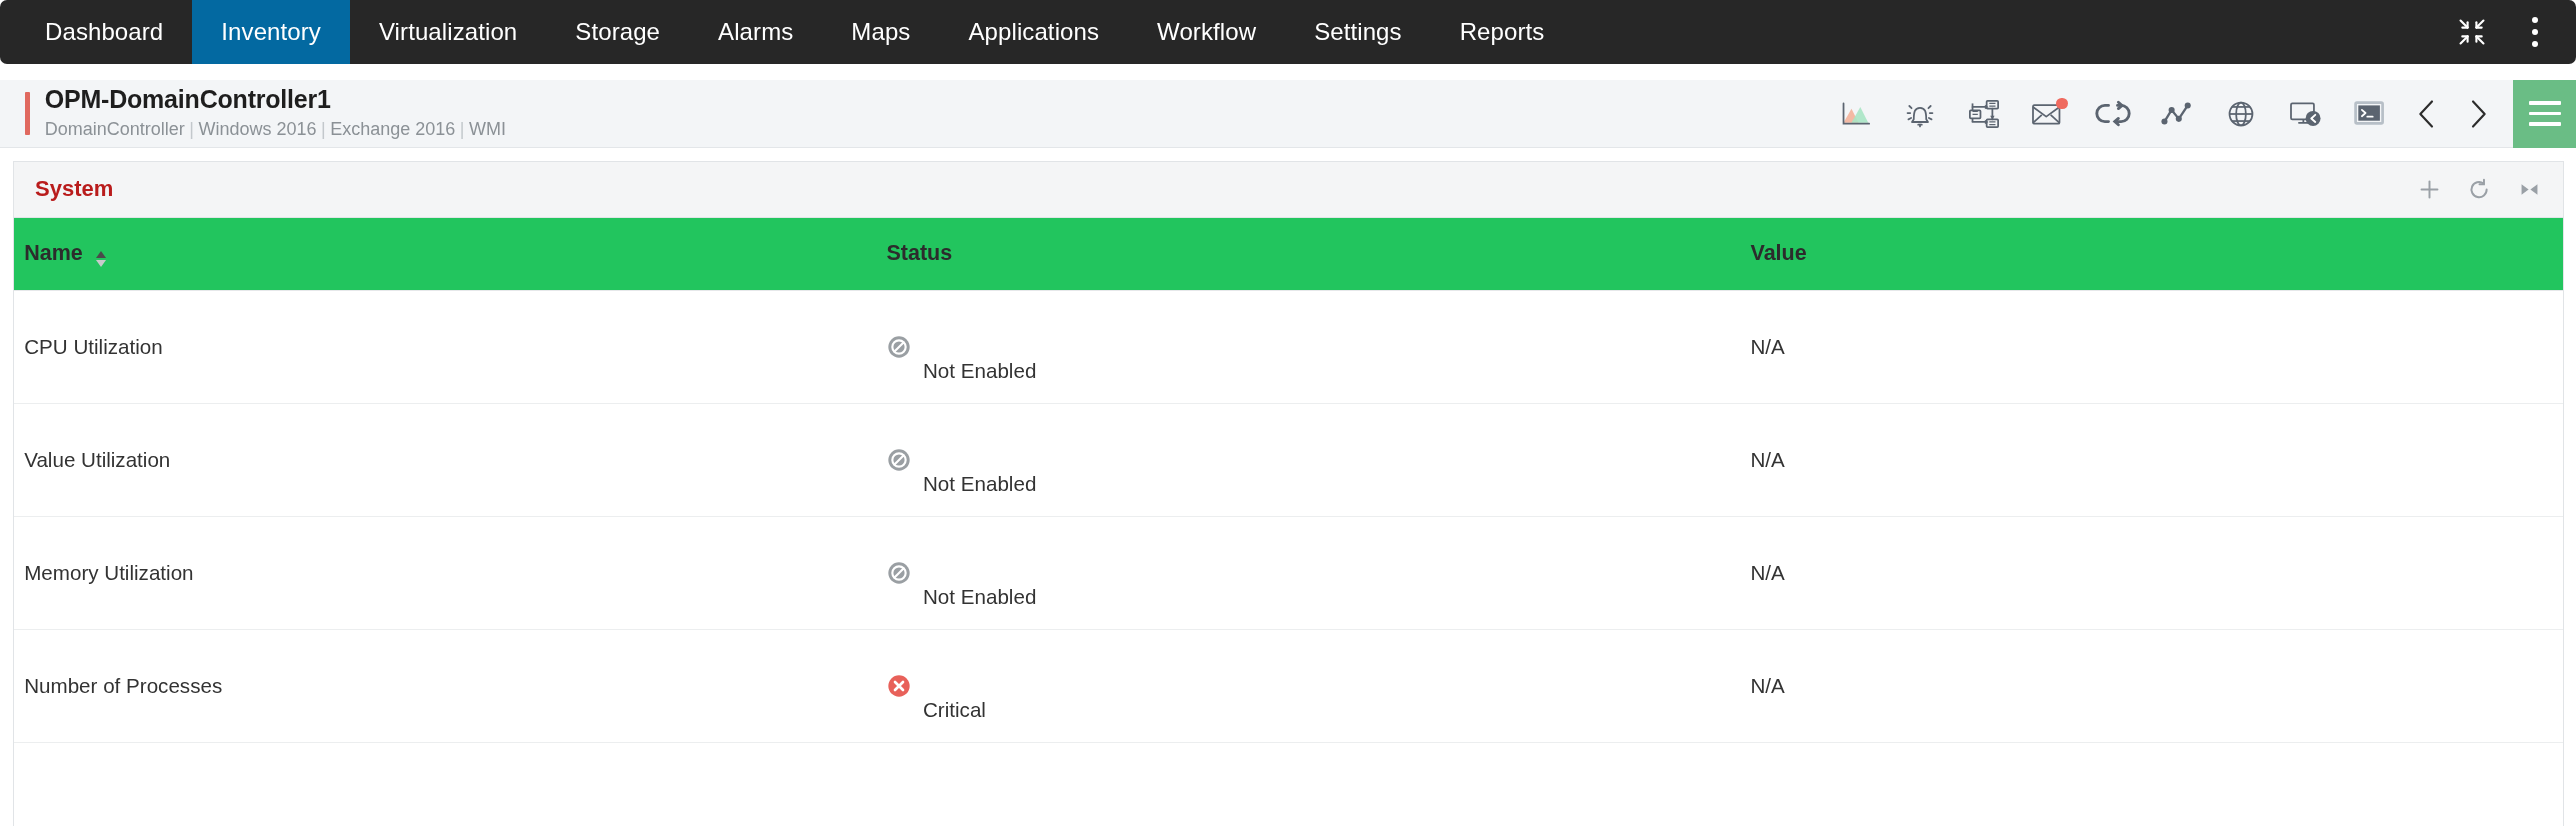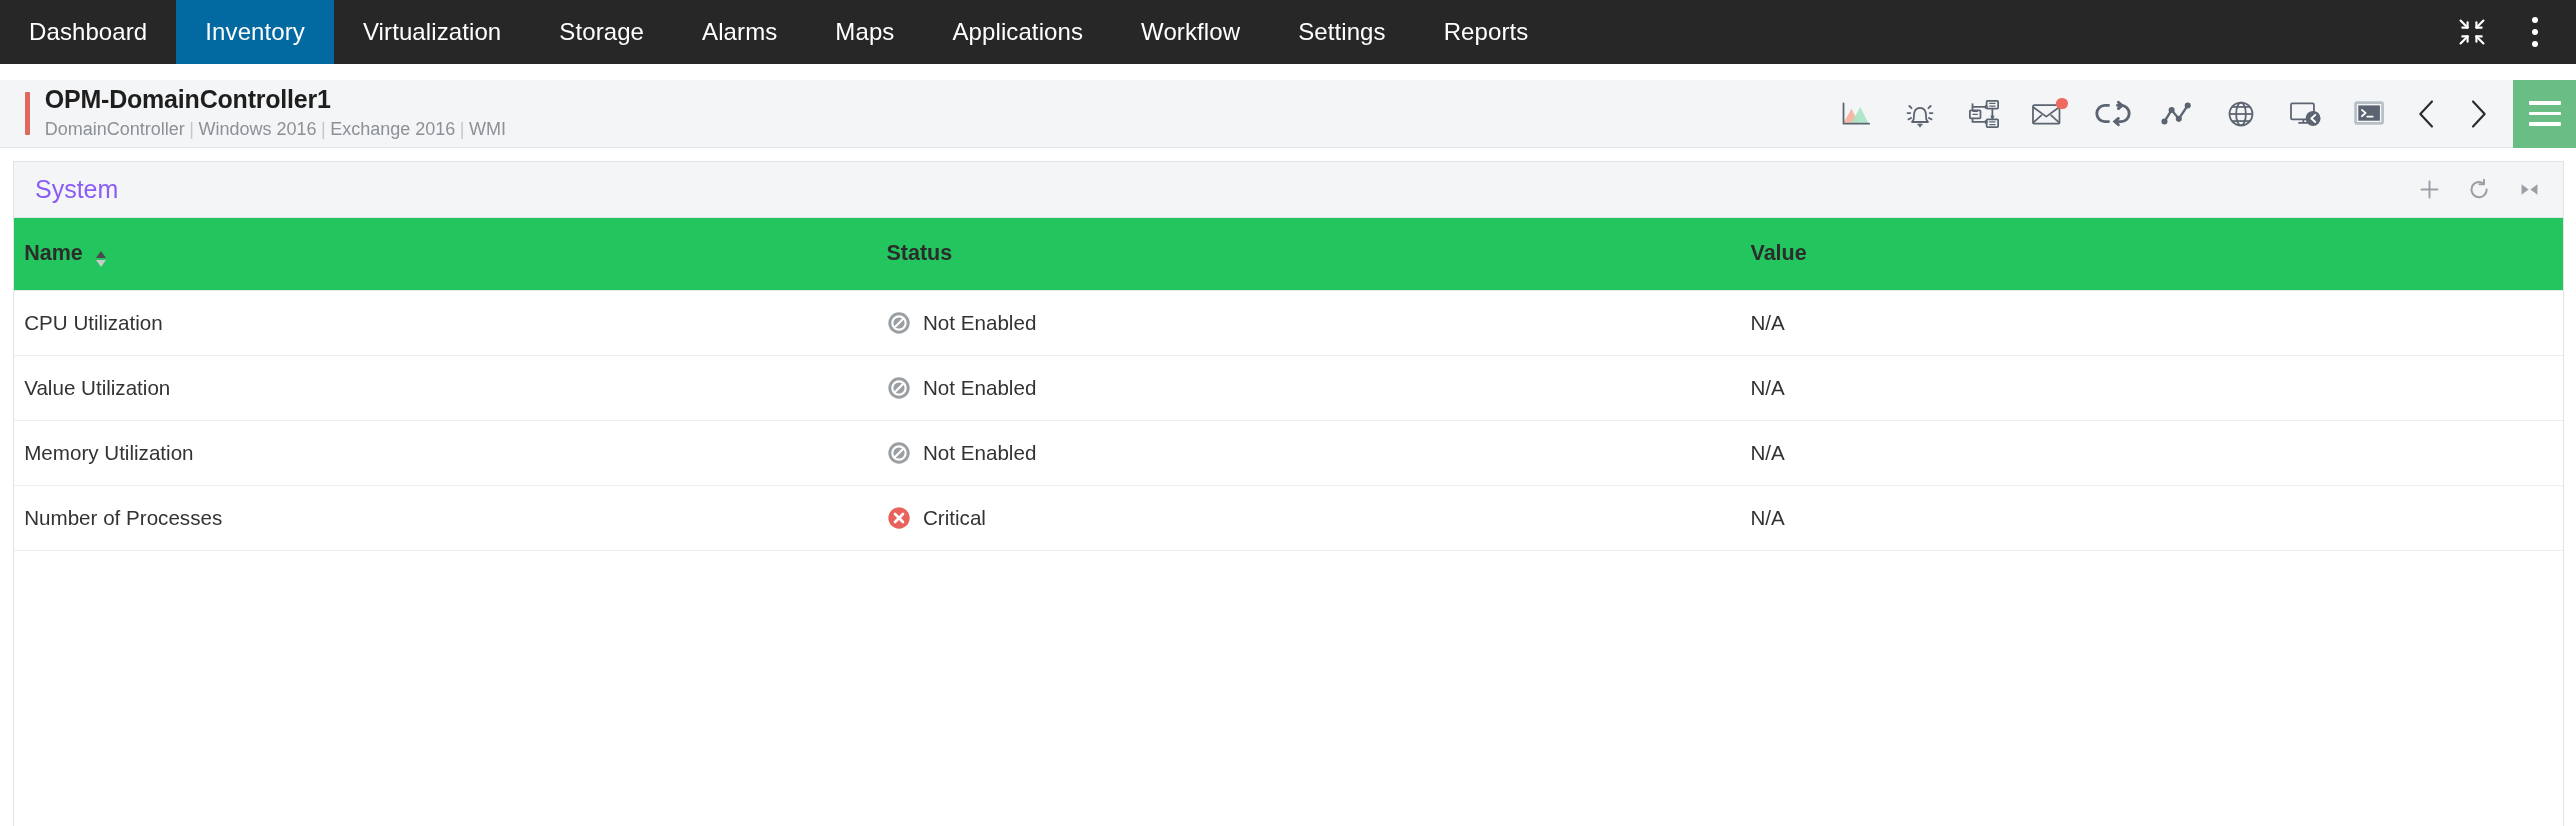--- a/index.html
+++ b/index.html
@@ -12,22 +12,23 @@
     font-family: "Liberation Sans", sans-serif;
     overflow: hidden;
   }
 
   
   .topnav {
     height: 64px;
     background: #272727;
     display: flex;
     align-items: stretch;
-    padding-left: 0;
+    padding-left: 16px;
     position: relative;
+    border-radius: 7px;
   }
   .nav-tabs { display: flex; align-items: stretch; }
   .nav-tab {
     display: flex;
     align-items: center;
     justify-content: center;
     padding: 0 29px;
     color: #ffffff;
     font-size: 24px;
     letter-spacing: 0.1px;
@@ -144,21 +145,21 @@
     flex-direction: column;
   }
   .panel-head {
     height: 56px;
     background: #f4f5f6;
     border-bottom: 0.9px solid #e1e4e7;
     display: flex;
     align-items: center;
     padding: 0 20px 0 21.5px;
   }
-  .panel-title { font-size: 25px; font-weight: normal; color: #8b5cf6; }
+  .panel-title { font-size: 22px; font-weight: bold; color: #b91c1c; }
   .panel-tools { margin-left: auto; display: flex; align-items: center; gap: 23px; }
   .tool { cursor: pointer; display: flex; align-items: center; justify-content: center; width: 27px; height: 27px; }
 
   
   .tbl { width: 100%; border-collapse: collapse; table-layout: fixed; }
   .tbl th {
     text-align: left;
     font-size: 21.5px;
     font-weight: bold;
     color: #2c2c2c;
@@ -194,21 +195,21 @@
   }
   .sort-ind .down {
     width: 0; height: 0;
     border-left: 5.4px solid transparent;
     border-right: 5.4px solid transparent;
     border-top: 7.2px solid #c8cacc;
   }
 
   .status-cell { display: flex; align-items: center; gap: 12.5px; }
   .status-ico { flex: none; display: block; }
-  .status-text { font-size: 20.6px; color: #333333; }
+  .status-text { font-size: 20.6px; color: #333333; margin-top: 48px; }
 
   .panel-body { flex: 1; overflow: hidden; }
 </style>
 </head>
 <body>
 
 <div class="topnav">
   <div class="nav-tabs" id="nav-tabs">
       <div class="nav-tab">Dashboard</div>
       <div class="nav-tab active">Inventory</div>

